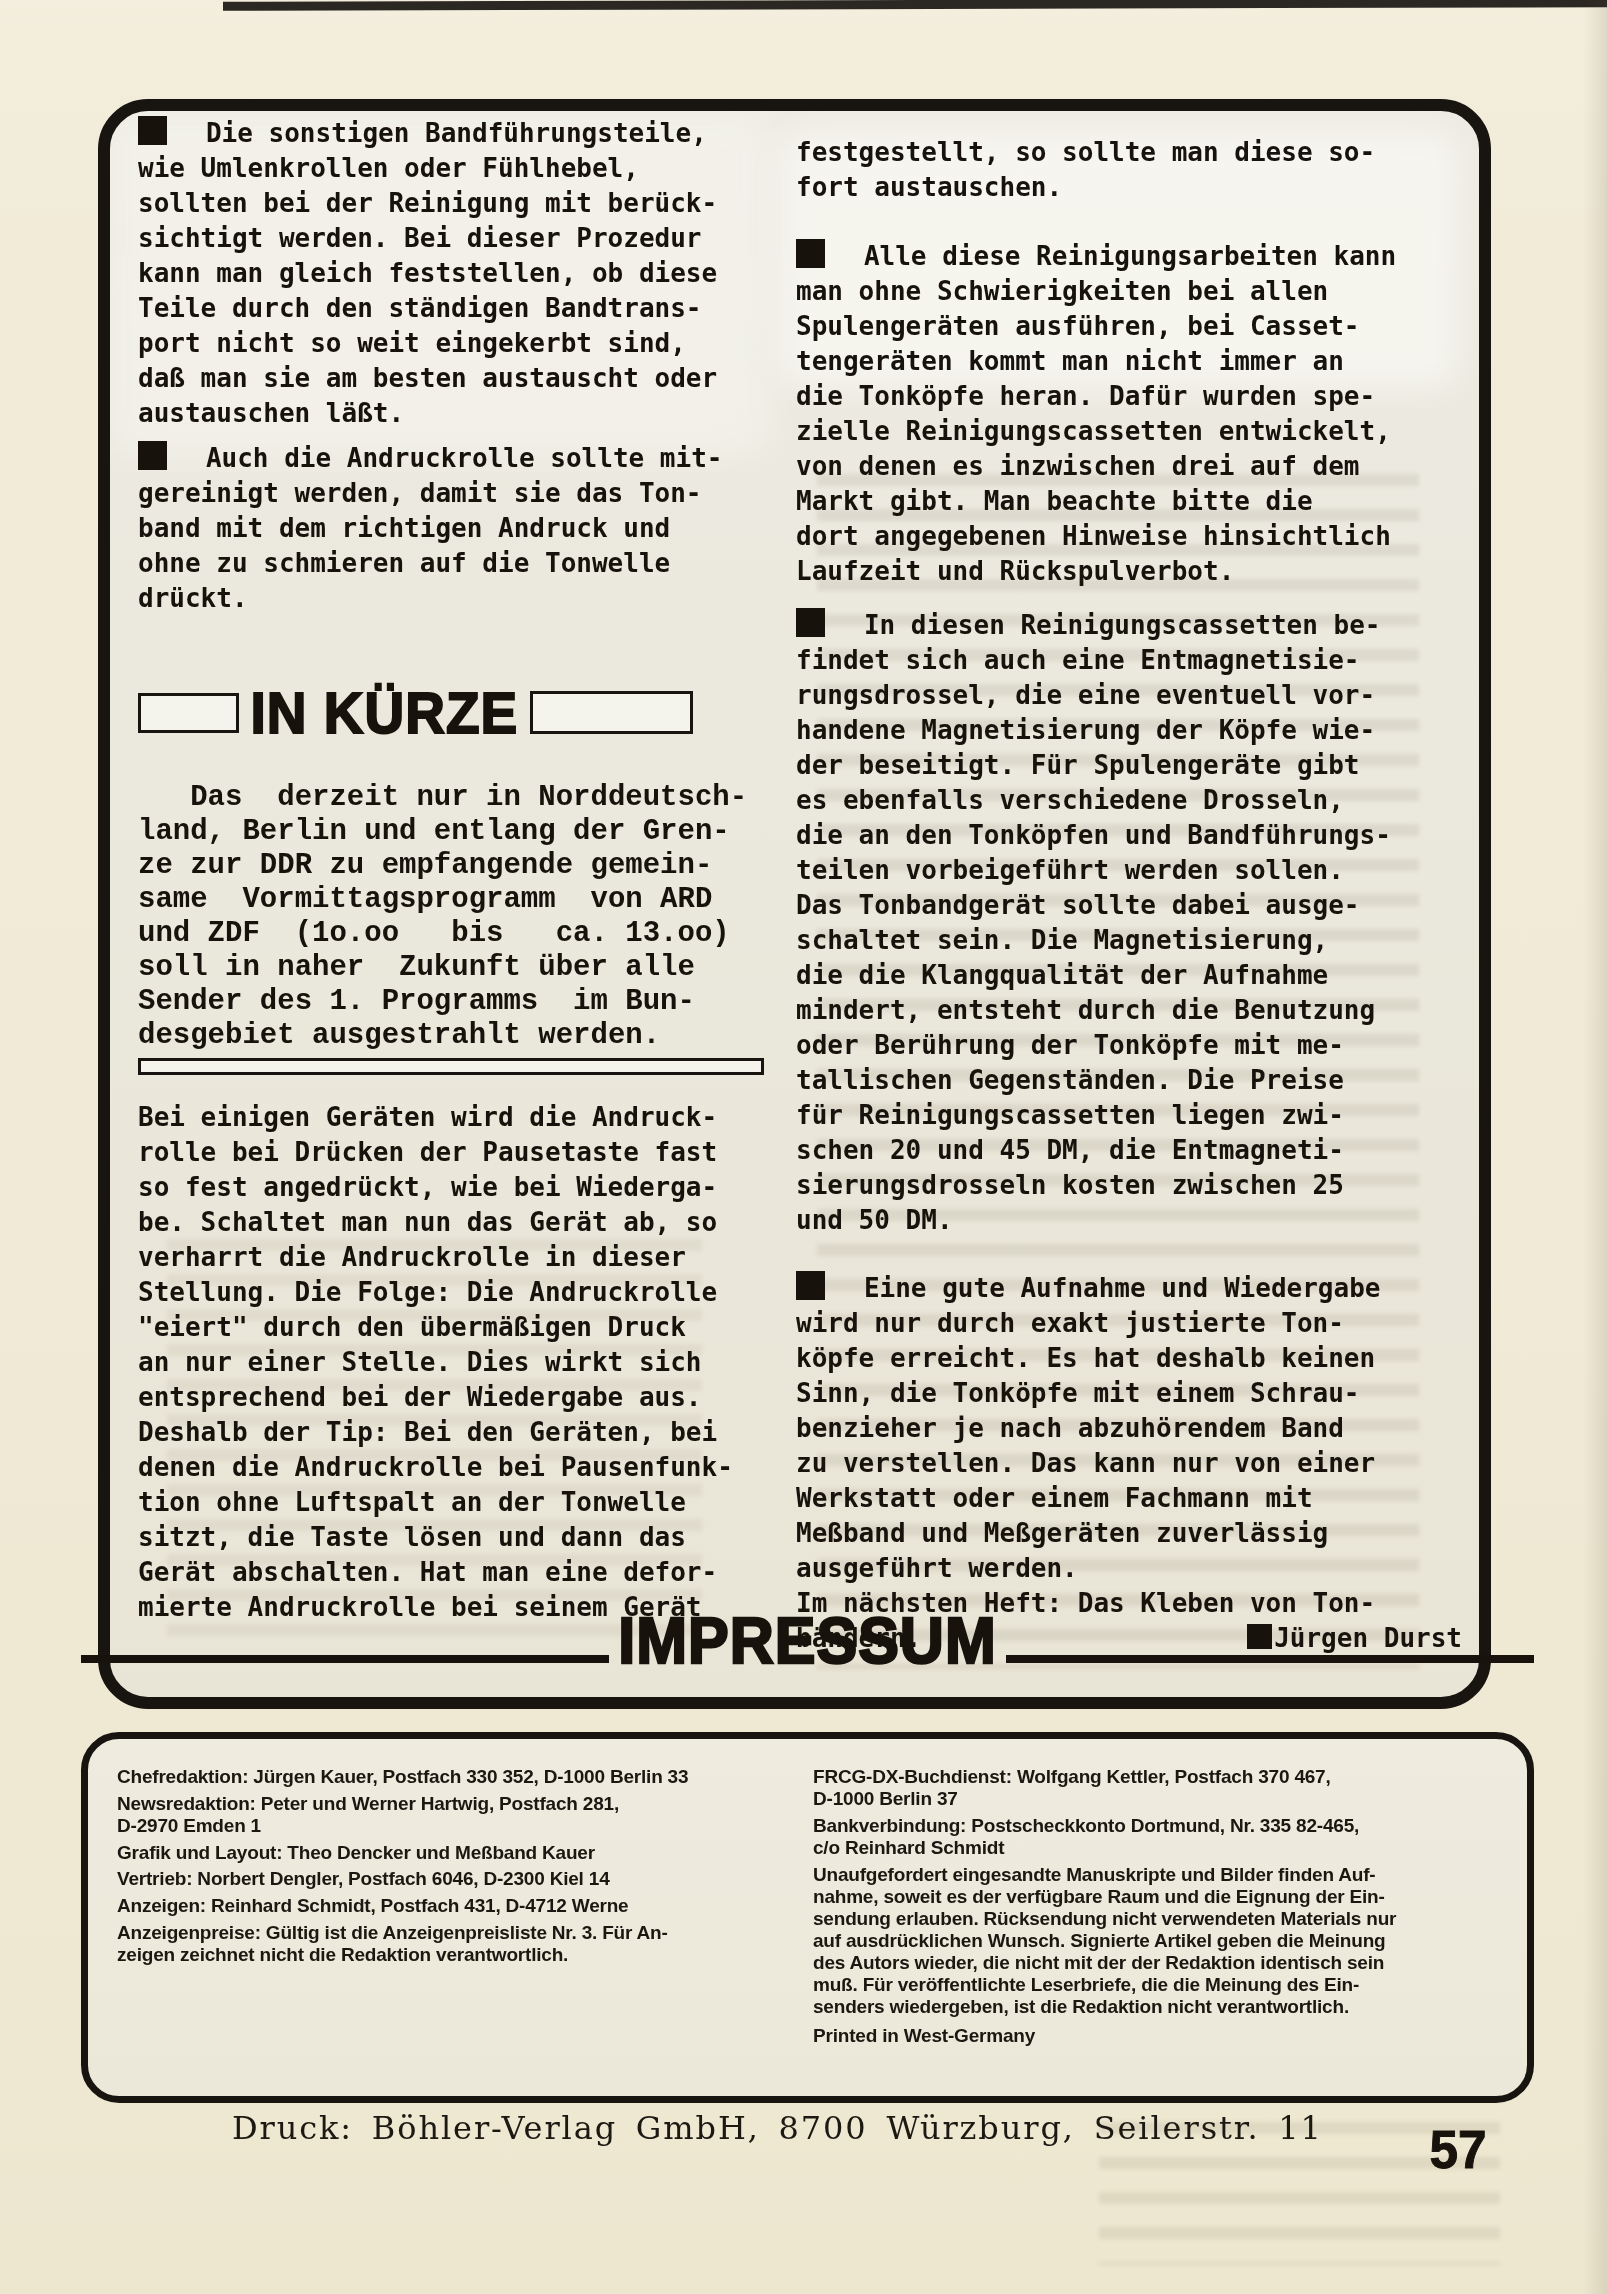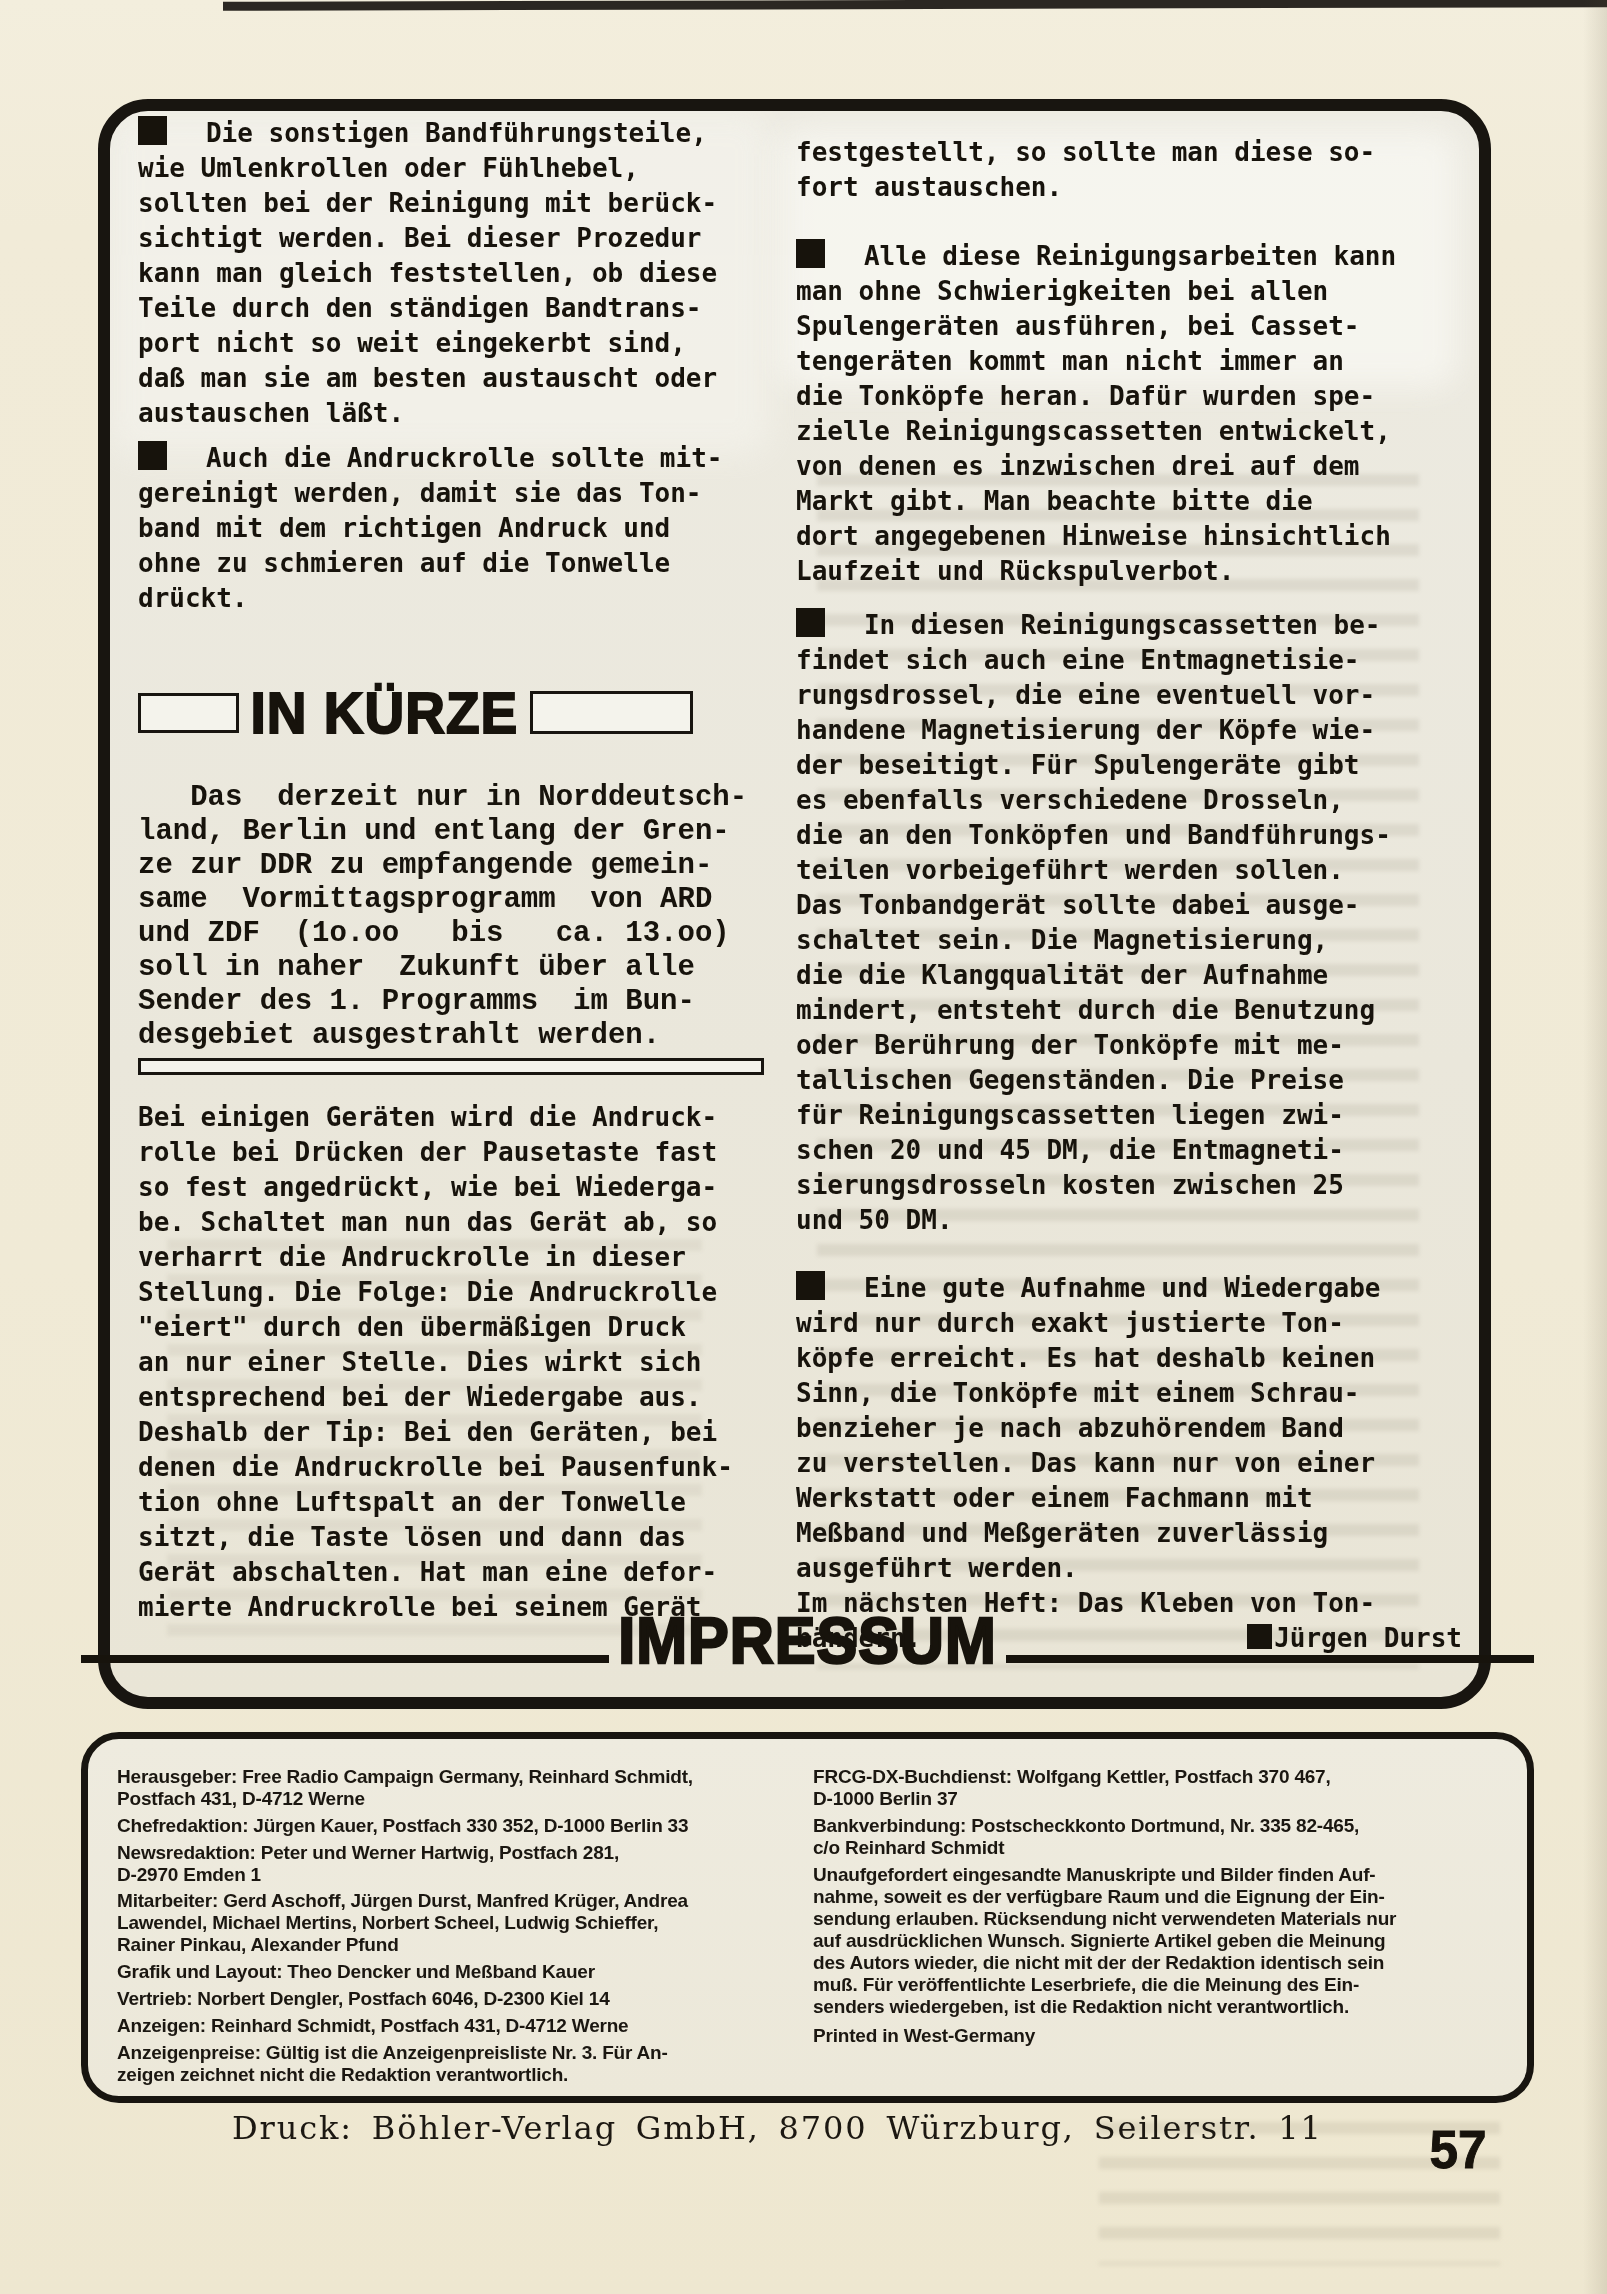--- a/index.html
+++ b/index.html
@@ -209,28 +209,23 @@
   </div>
 
   <div class="imp-heading">
     <div class="imp-rule"></div>
     <div class="imp-title">IMPRESSUM</div>
     <div class="imp-rule"></div>
   </div>
 
   <div class="imp-box">
     <div class="imp-col-left">
-      <p class="imp-entry">Herausgeber: Free Radio Campaign Germany, Reinhard Schmidt,
-Postfach 431, D-4712 Werne</p>
       <p class="imp-entry">Chefredaktion: Jürgen Kauer, Postfach 330 352, D-1000 Berlin 33</p>
       <p class="imp-entry">Newsredaktion: Peter und Werner Hartwig, Postfach 281,
 D-2970 Emden 1</p>
-      <p class="imp-entry">Mitarbeiter: Gerd Aschoff, Jürgen Durst, Manfred Krüger, Andrea
-Lawendel, Michael Mertins, Norbert Scheel, Ludwig Schieffer,
-Rainer Pinkau, Alexander Pfund</p>
       <p class="imp-entry">Grafik und Layout: Theo Dencker und Meßband Kauer</p>
       <p class="imp-entry">Vertrieb: Norbert Dengler, Postfach 6046, D-2300 Kiel 14</p>
       <p class="imp-entry">Anzeigen: Reinhard Schmidt, Postfach 431, D-4712 Werne</p>
       <p class="imp-entry">Anzeigenpreise: Gültig ist die Anzeigenpreisliste Nr. 3. Für An-
 zeigen zeichnet nicht die Redaktion verantwortlich.</p>
     </div>
     <div class="imp-col-right">
       <p class="imp-entry">FRCG-DX-Buchdienst: Wolfgang Kettler, Postfach 370 467,
 D-1000 Berlin 37</p>
       <p class="imp-entry">Bankverbindung: Postscheckkonto Dortmund, Nr. 335 82-465,

